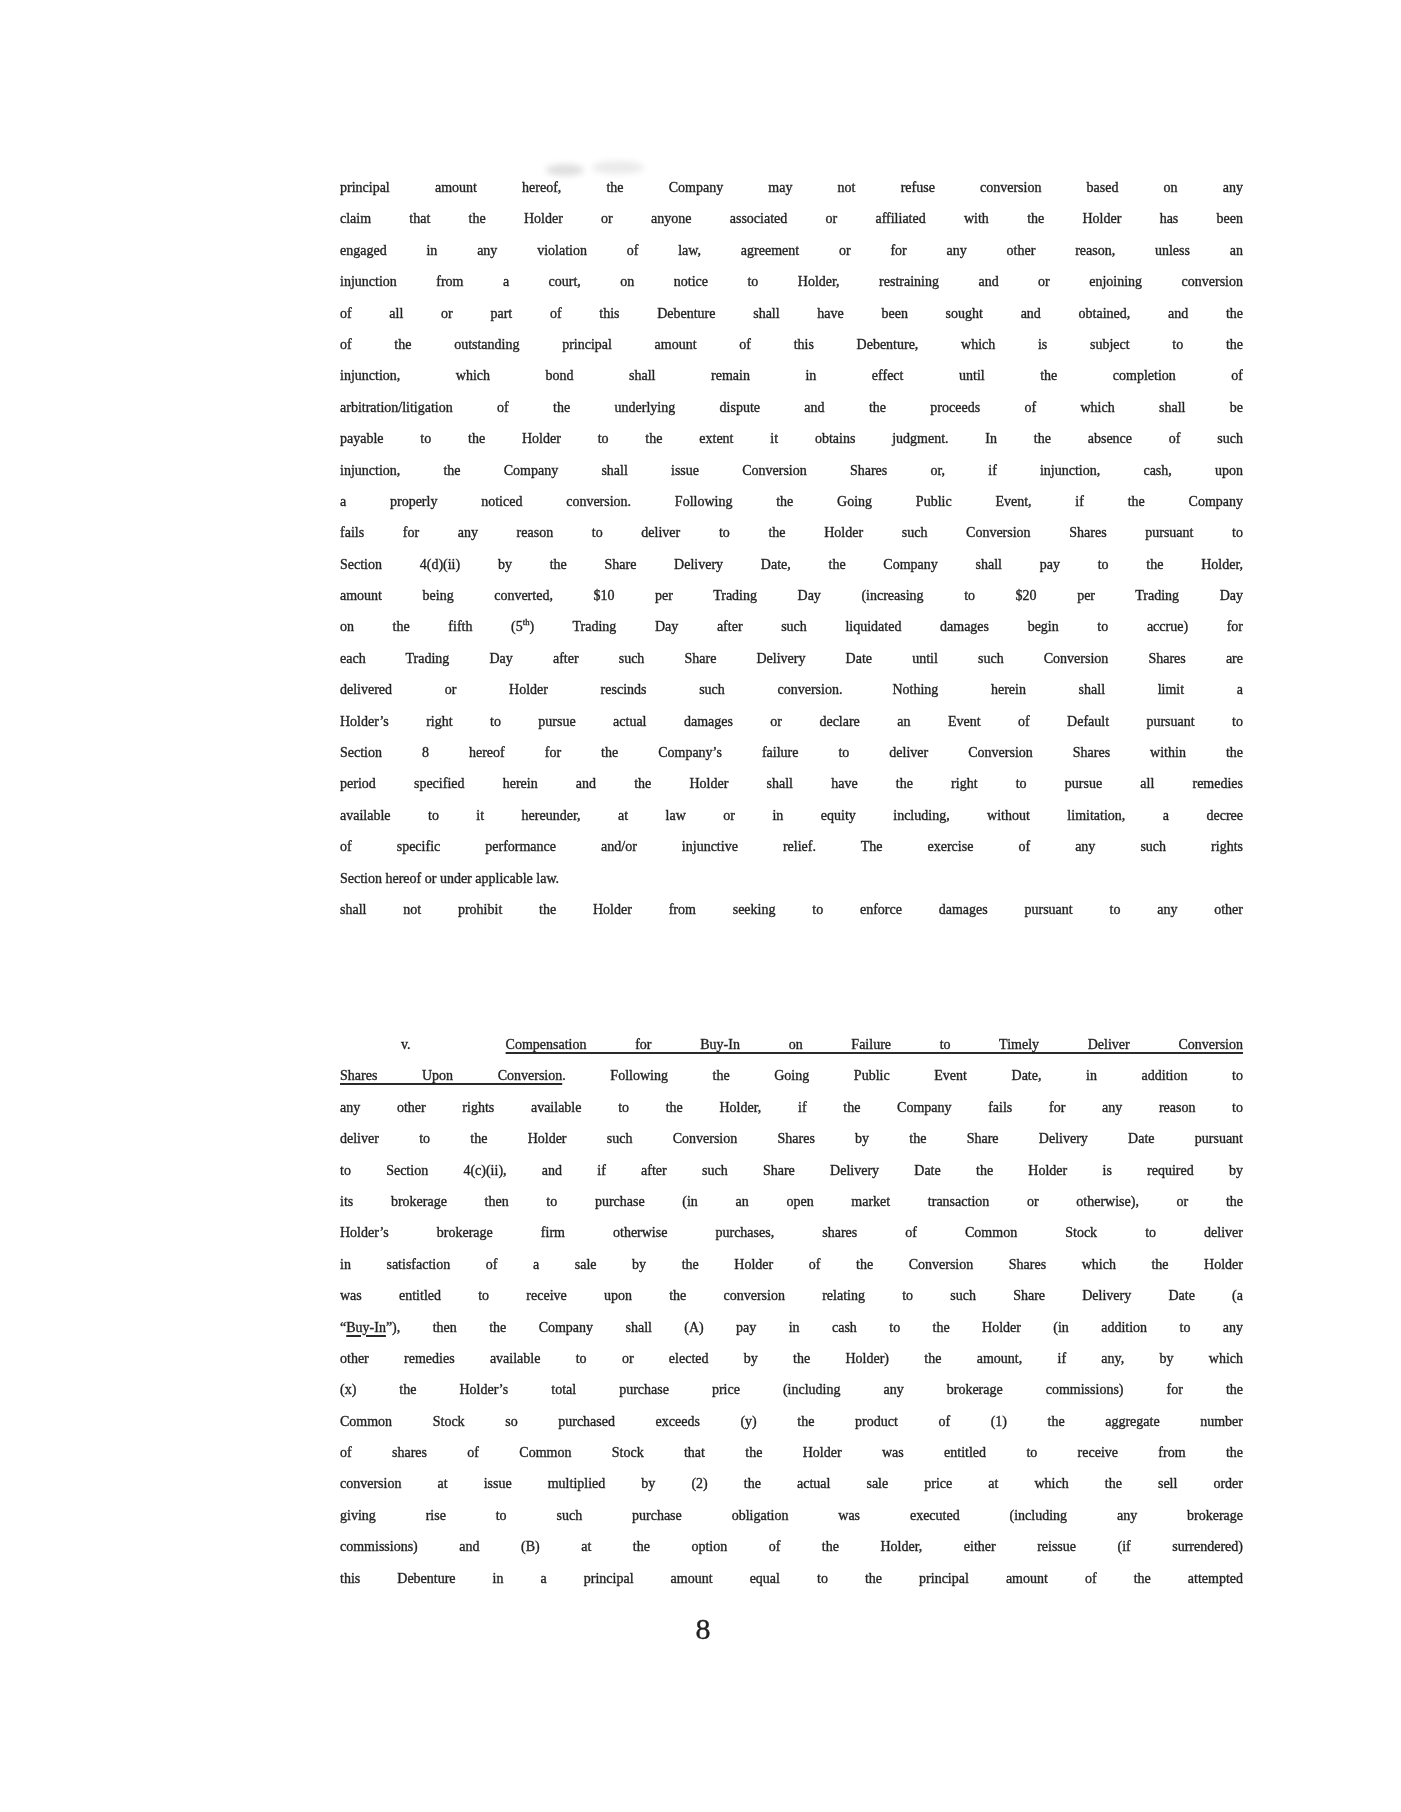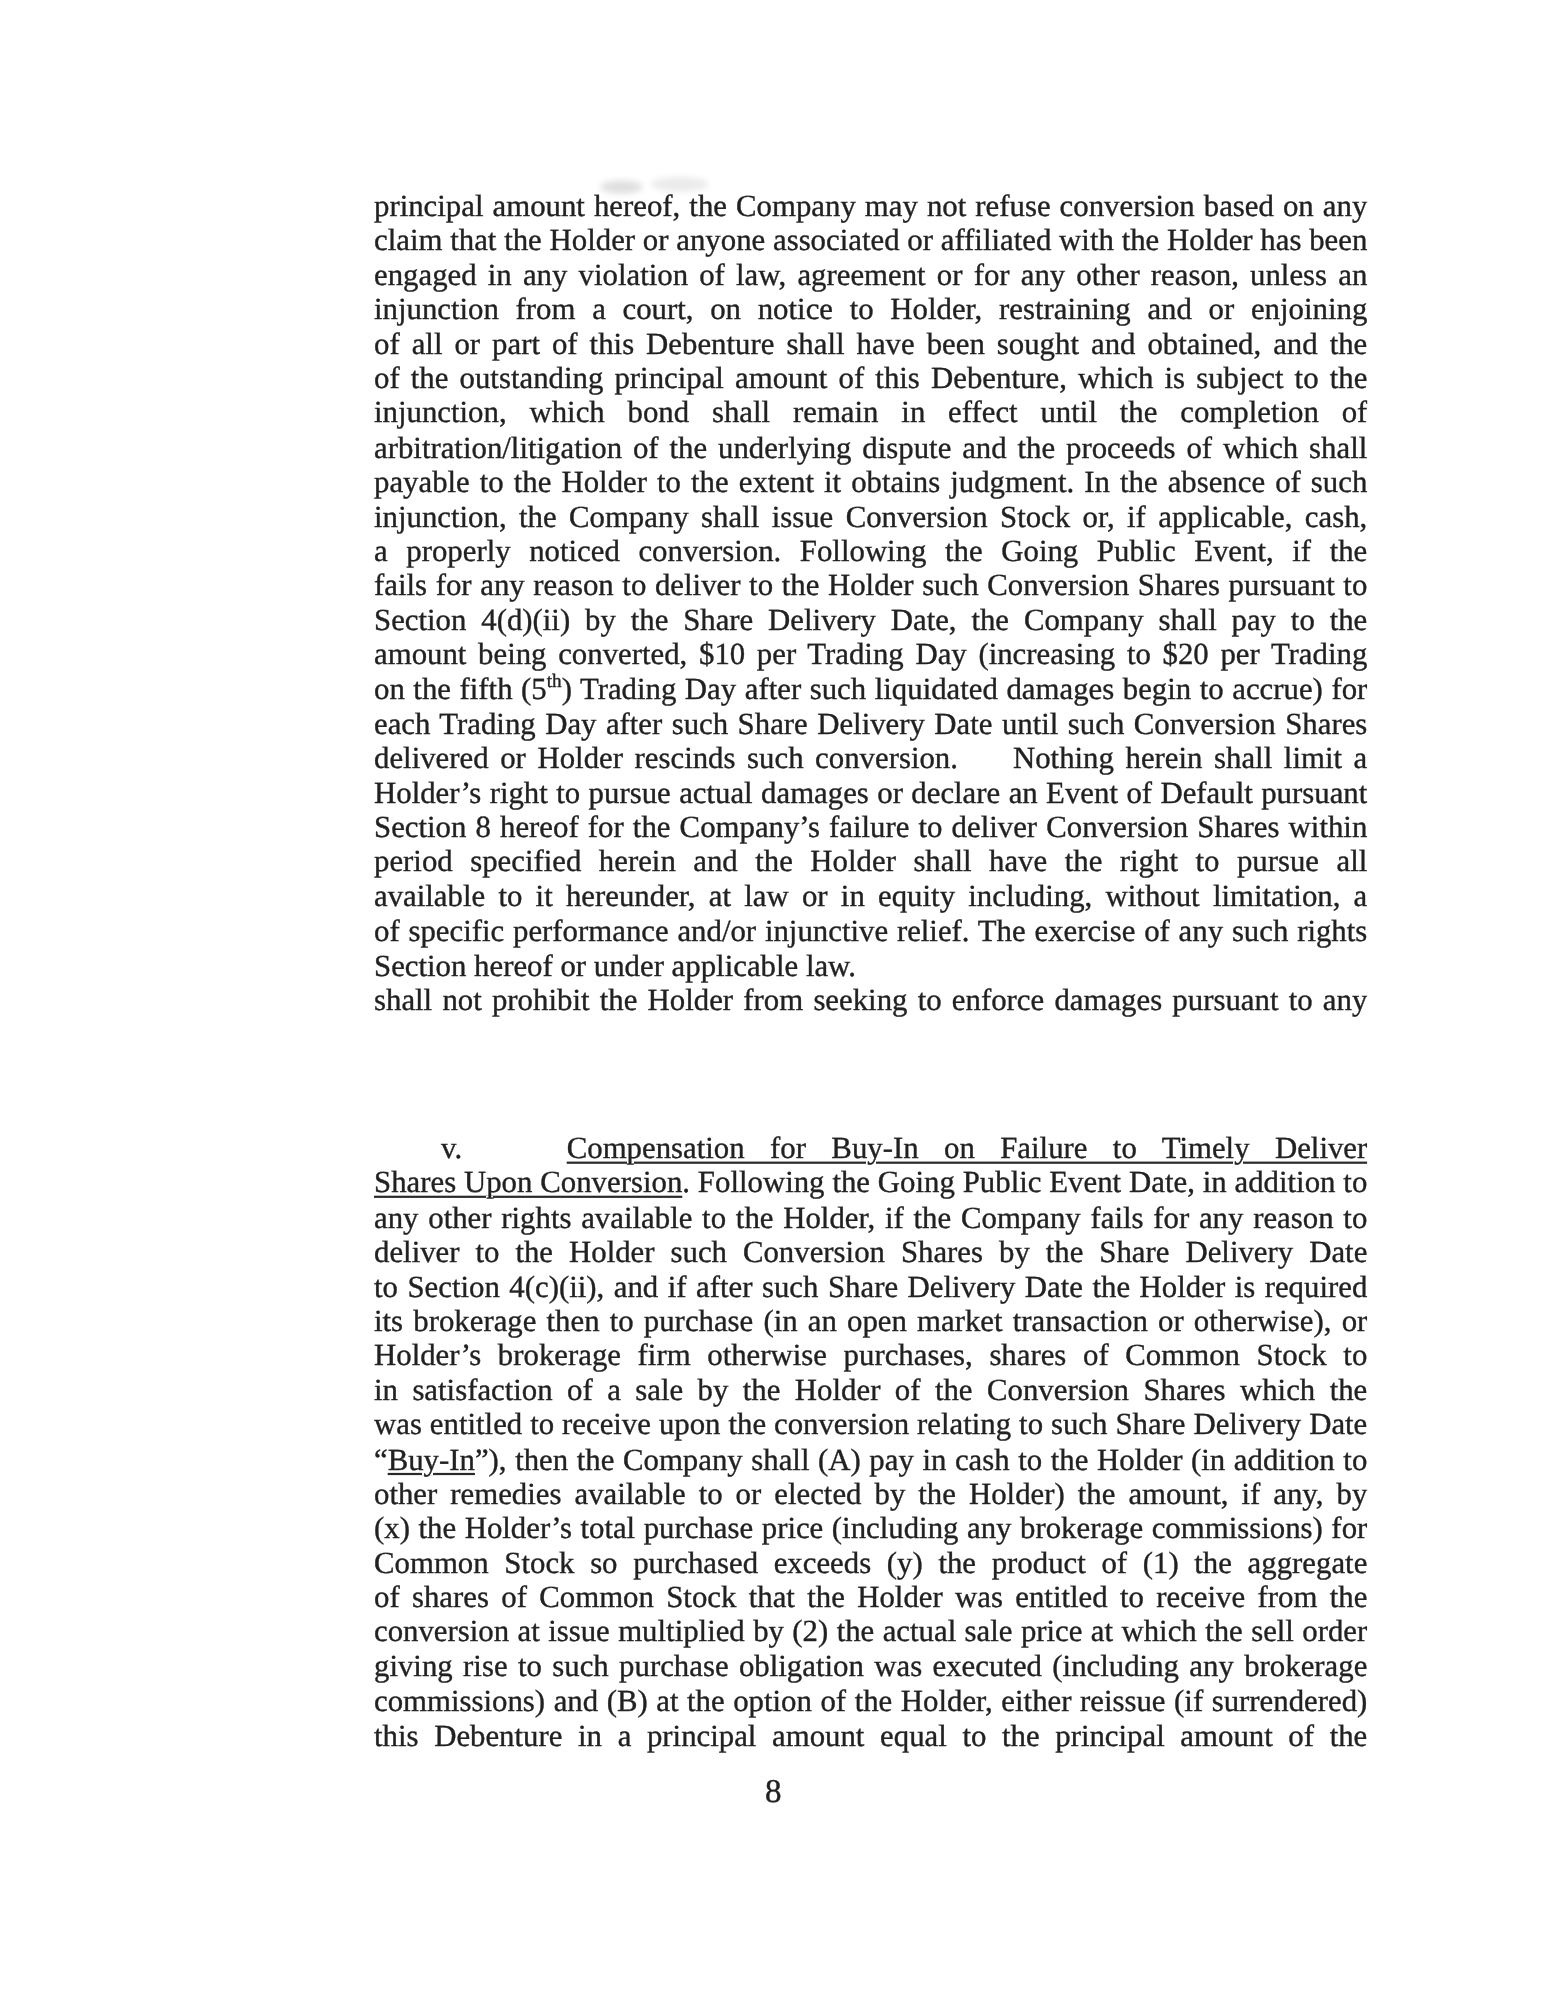--- a/index.html
+++ b/index.html
@@ -25,21 +25,21 @@
   .paragraph {
     position: absolute;
     left: 0;
     width: 903px;
   }
   .paragraph.para-1 { top: 172px; }
   .paragraph.para-2 { top: 1029px; }
   .line {
     height: 31.4px;
     line-height: 31.4px;
-    font-size: 28px;
+    font-size: 14px;
     text-align: justify;
     text-align-last: justify;
     overflow: hidden;
     white-space: normal;
     -webkit-text-stroke: 0.35px #2a2a2a;
   }
   .line.end {
     text-align-last: left;
   }
   .seg-u {
@@ -81,21 +81,21 @@
     <div class="paragraph para-1">
       <div class="line"><span class="seg-text">principal amount hereof, the Company may not refuse conversion based on any</span></div>
       <div class="line"><span class="seg-text">claim that the Holder or anyone associated or affiliated with the Holder has been</span></div>
       <div class="line"><span class="seg-text">engaged in any violation of law, agreement or for any other reason, unless an</span></div>
       <div class="line"><span class="seg-text">injunction from a court, on notice to Holder, restraining and or enjoining conversion</span></div>
       <div class="line"><span class="seg-text">of all or part of this Debenture shall have been sought and obtained, and the</span></div>
       <div class="line"><span class="seg-text">of the outstanding principal amount of this Debenture, which is subject to the</span></div>
       <div class="line"><span class="seg-text">injunction, which bond shall remain in effect until the completion of</span></div>
       <div class="line"><span class="seg-text">arbitration/litigation of the underlying dispute and the proceeds of which shall be</span></div>
       <div class="line"><span class="seg-text">payable to the Holder to the extent it obtains judgment. In the absence of such</span></div>
-      <div class="line"><span class="seg-text">injunction, the Company shall issue Conversion Stock or, if applicable, cash, upon</span></div>
+      <div class="line"><span class="seg-text">injunction, the Company shall issue Conversion Shares or, if injunction, cash, upon</span></div>
       <div class="line"><span class="seg-text">a properly noticed conversion. Following the Going Public Event, if the Company</span></div>
       <div class="line"><span class="seg-text">fails for any reason to deliver to the Holder such Conversion Shares pursuant to</span></div>
       <div class="line"><span class="seg-text">Section 4(d)(ii) by the Share Delivery Date, the Company shall pay to the Holder,</span></div>
       <div class="line"><span class="seg-text">amount being converted, $10 per Trading Day (increasing to $20 per Trading Day</span></div>
       <div class="line"><span class="seg-text">on the fifth (5</span><span class="seg-sup">th</span><span class="seg-text">) Trading Day after such liquidated damages begin to accrue) for</span></div>
       <div class="line"><span class="seg-text">each Trading Day after such Share Delivery Date until such Conversion Shares are</span></div>
       <div class="line"><span class="seg-text">delivered or Holder rescinds such conversion.</span><span class="seg-gap" style="width: 50px;"></span><span class="seg-text">Nothing herein shall limit a</span></div>
       <div class="line"><span class="seg-text">Holder’s right to pursue actual damages or declare an Event of Default pursuant to</span></div>
       <div class="line"><span class="seg-text">Section 8 hereof for the Company’s failure to deliver Conversion Shares within the</span></div>
       <div class="line"><span class="seg-text">period specified herein and the Holder shall have the right to pursue all remedies</span></div>

